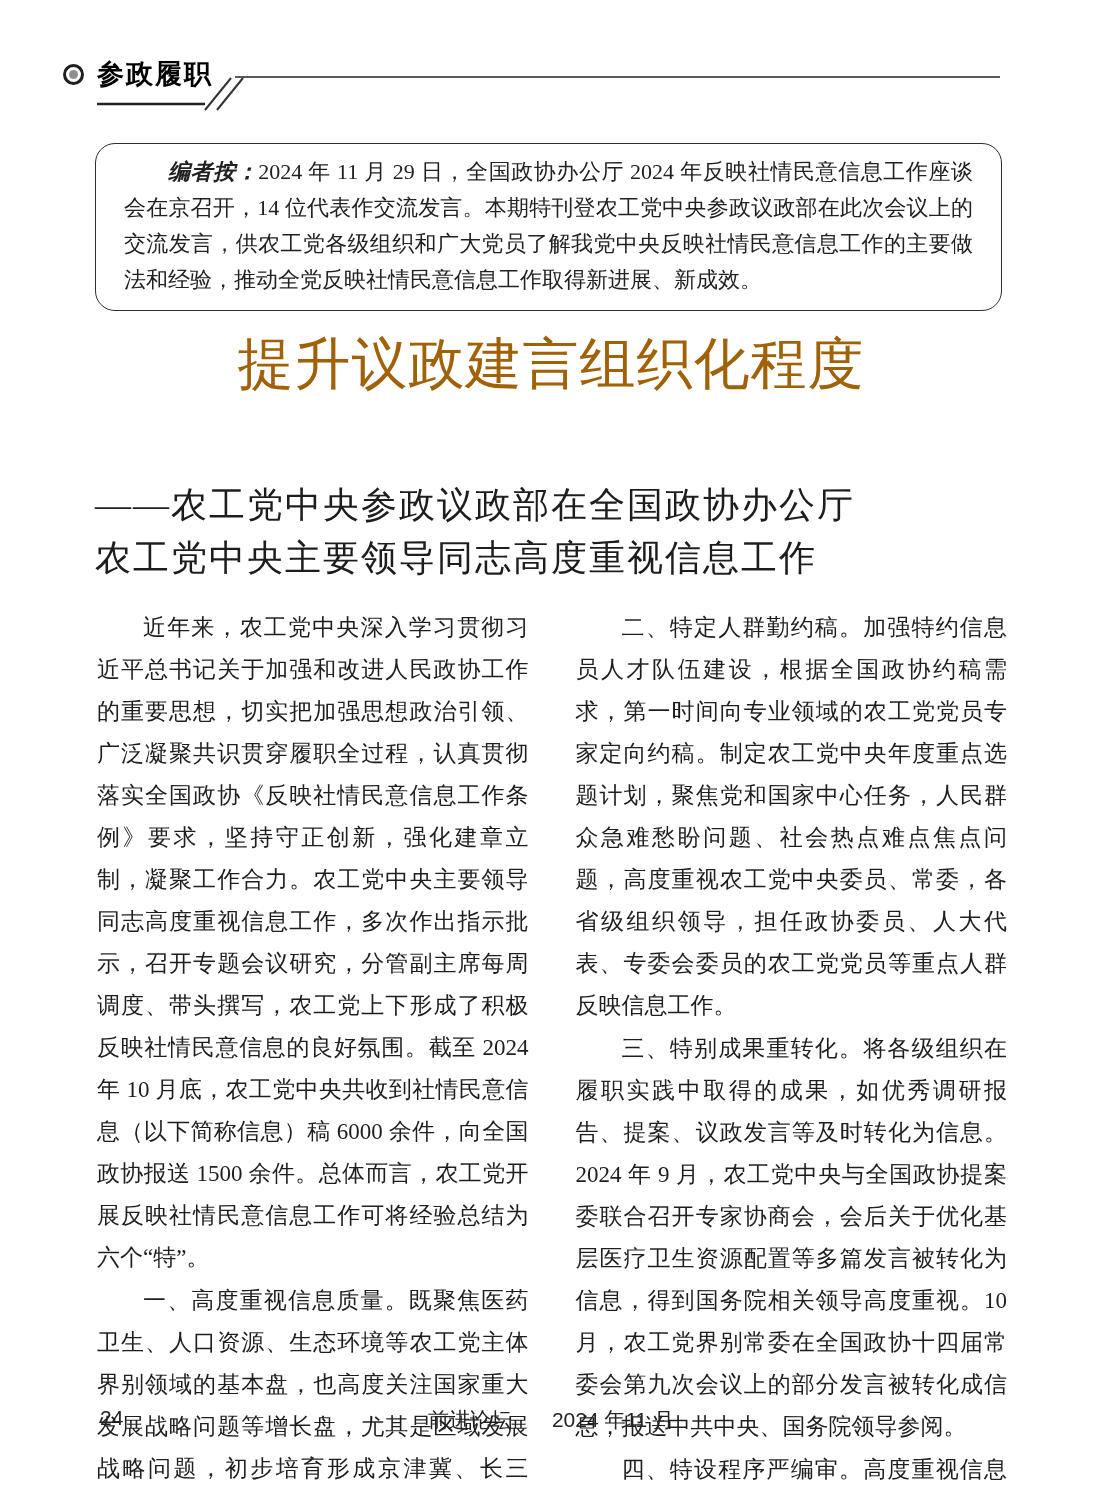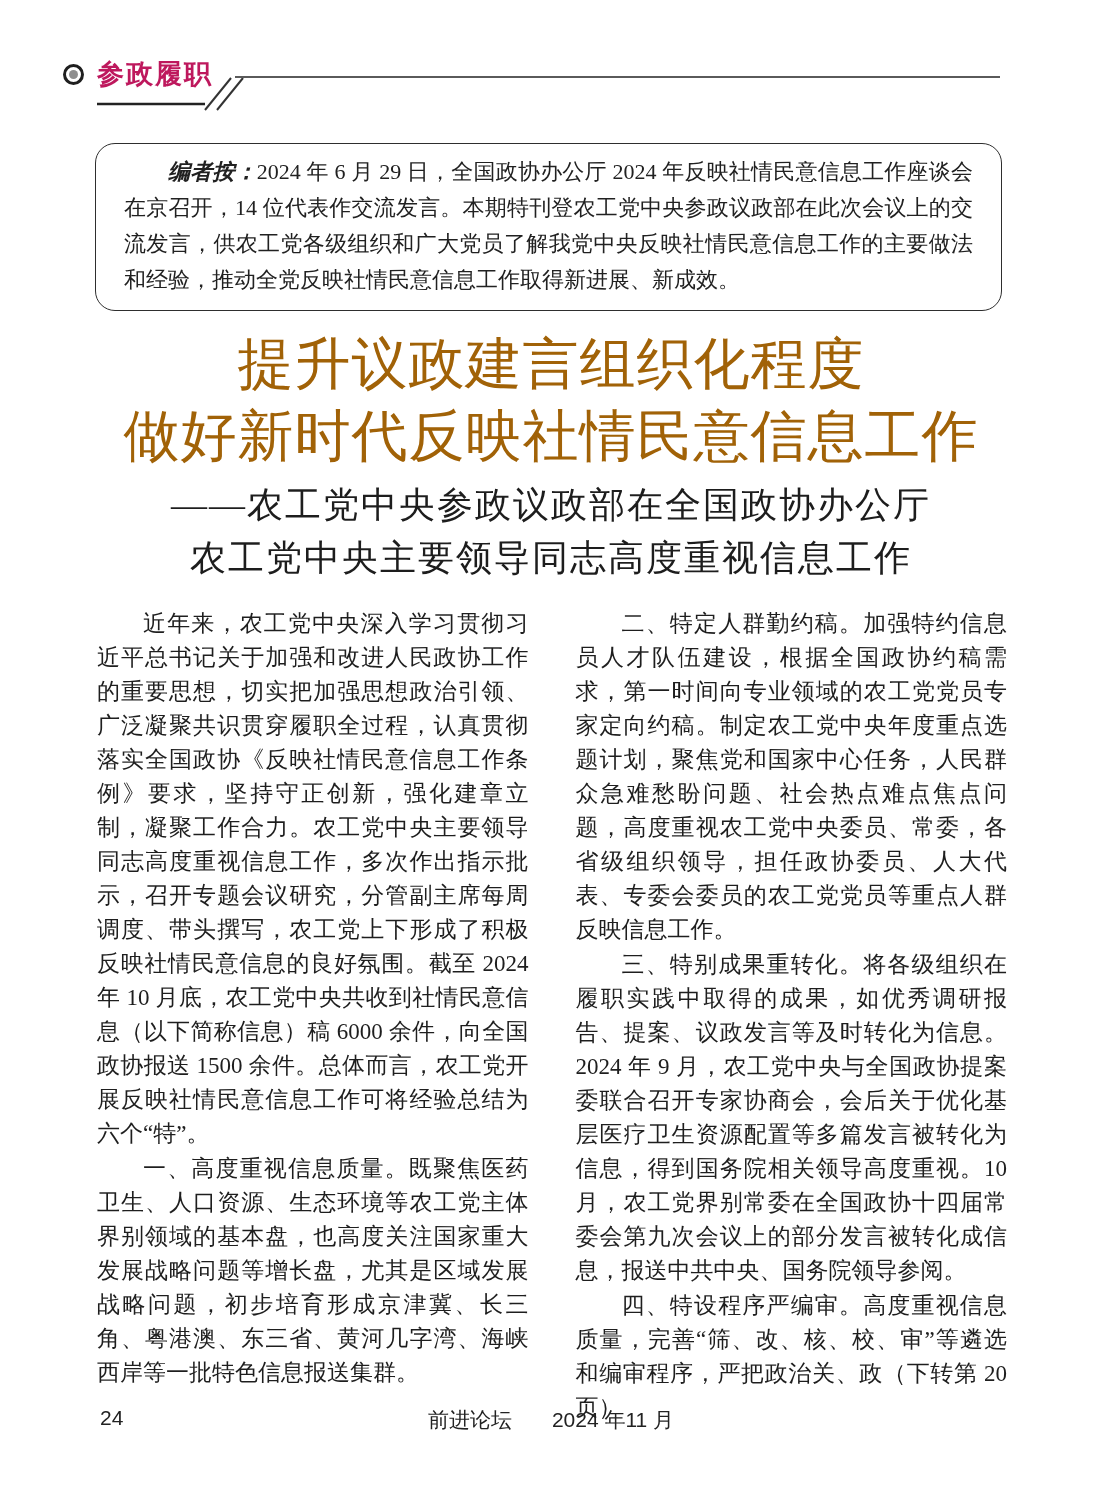--- a/index.html
+++ b/index.html
@@ -32,21 +32,21 @@
     margin: -4.5px 0 0 -4.5px;
     background: #8f8f8f;
     border-radius: 50%;
   }
   .section-label {
     position: absolute; left: 34px; top: 0;
     font-family: "Liberation Sans", "DejaVu Sans", sans-serif;
     font-weight: 700;
     font-size: 27px;
     letter-spacing: 2px;
-    color: #be185d;
+    color: #000000;
   }
   .header-rule { position: absolute; left: 0; top: 0; }
 
   
   .editor-box {
     position: absolute;
     left: 95px; top: 143px;
     width: 907px;
     box-sizing: border-box;
     border: 1.4px solid #2e2e2e;
@@ -80,42 +80,41 @@
     font-size: 56px;
     line-height: 72px;
     color: #a16207;
     letter-spacing: 1px;
   }
 
   .subtitle-block {
     position: absolute;
     left: 95px; top: 479px;
     width: 912px;
-    text-align: center;
   }
   .subtitle-line {
     font-size: 36px;
     line-height: 53px;
     letter-spacing: 2px;
     color: #1d1d1d;
   }
 
   
   .columns {
     position: absolute;
     left: 97px; top: 606px;
     width: 910px;
     display: flex;
     gap: 47px;
   }
   .col { width: 432px; }
   .col p {
     margin: 0;
     font-size: 23px;
-    line-height: 34px;
+    line-height: 42px;
     text-align: justify;
     text-indent: 2em;
     color: #1e1e1e;
   }
   .col p .lead {
     font-family: "Liberation Sans", "DejaVu Sans", sans-serif;
     font-weight: 400;
   }
 
   
@@ -147,26 +146,25 @@
       <line x1="154" y1="54" x2="180" y2="22" stroke="#333333" stroke-width="2"></line>
       <line x1="172" y1="21" x2="937" y2="21" stroke="#5a5a5a" stroke-width="2"></line>
     </svg>
     <span class="bullseye">
         <span class="dot"></span>
       </span>
     <span class="section-label">参政履职</span>
   </div>
 
   <div class="editor-box">
-    <p><span class="note-label">编者按：</span><span>2024 年 6 月 29 日，全国政协办公厅 2024 年反映社情民意信息工作座谈会在京召开，14 位代表作交流发言。本期特刊登农工党中央参政议政部在此次会议上的交流发言，供农工党各级组织和广大党员了解我党中央反映社情民意信息工作的主要做法和经验，推动全党反映社情民意信息工作取得新进展、新成效。</span></p>
+    <p><span class="note-label">编者按：</span><span>2024 年 11 月 29 日，全国政协办公厅 2024 年反映社情民意信息工作座谈会在京召开，14 位代表作交流发言。本期特刊登农工党中央参政议政部在此次会议上的交流发言，供农工党各级组织和广大党员了解我党中央反映社情民意信息工作的主要做法和经验，推动全党反映社情民意信息工作取得新进展、新成效。</span></p>
   </div>
 
   <div class="title-block">
     <div class="title-line">提升议政建言组织化程度</div>
-    <div class="title-line">做好新时代反映社情民意信息工作</div>
   </div>
 
   <div class="subtitle-block">
     <div class="subtitle-line">——农工党中央参政议政部在全国政协办公厅</div>
     <div class="subtitle-line">农工党中央主要领导同志高度重视信息工作</div>
   </div>
 
   <div class="columns">
     <div class="col">
       <p><span class="lead"></span><span>近年来，农工党中央深入学习贯彻习近平总书记关于加强和改进人民政协工作的重要思想，切实把加强思想政治引领、广泛凝聚共识贯穿履职全过程，认真贯彻落实全国政协《反映社情民意信息工作条例》要求，坚持守正创新，强化建章立制，凝聚工作合力。农工党中央主要领导同志高度重视信息工作，多次作出指示批示，召开专题会议研究，分管副主席每周调度、带头撰写，农工党上下形成了积极反映社情民意信息的良好氛围。截至 2024 年 10 月底，农工党中央共收到社情民意信息（以下简称信息）稿 6000 余件，向全国政协报送 1500 余件。总体而言，农工党开展反映社情民意信息工作可将经验总结为六个“特”。</span></p>

